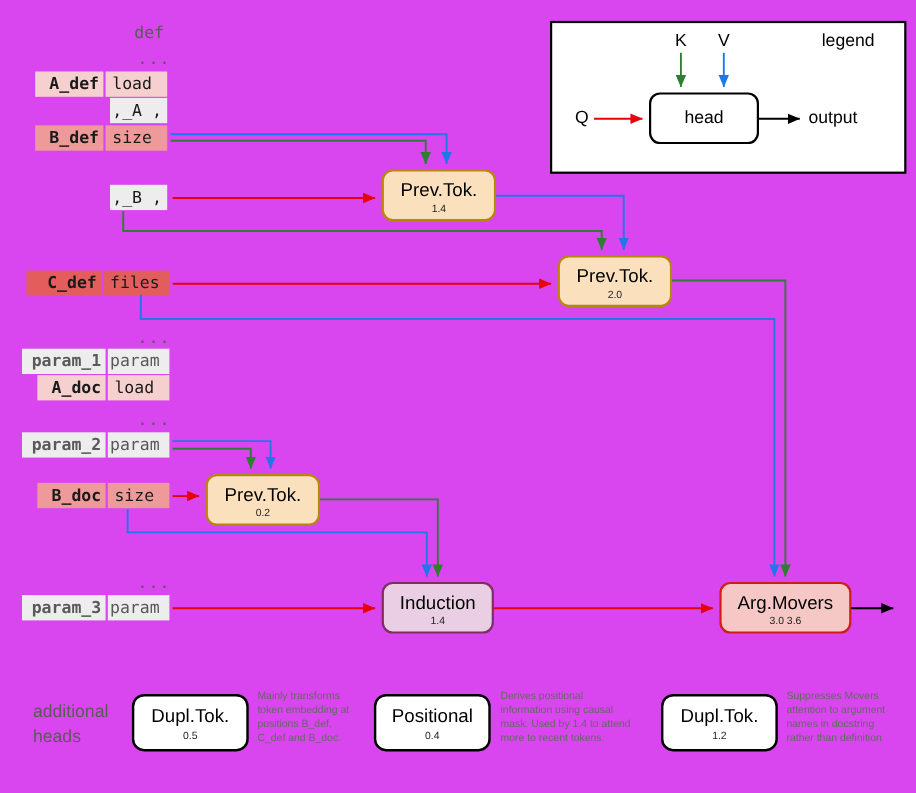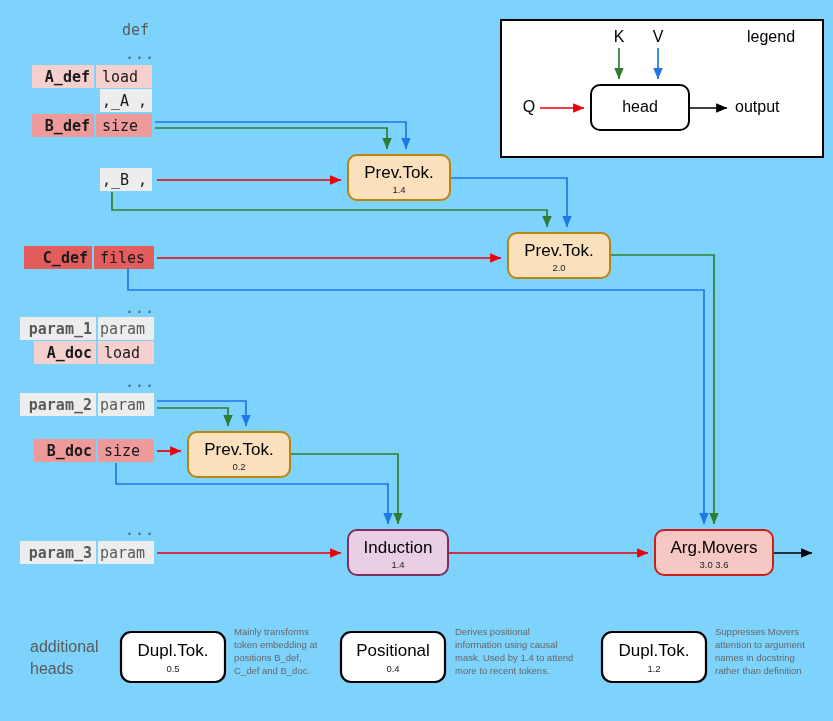--- a/index.html
+++ b/index.html
@@ -8,21 +8,21 @@
     padding: 0;
     background: #ffffff;
   }
   body {
     font-family: "Liberation Sans", sans-serif;
   }
   #canvas {
     position: relative;
     width: 833px;
     height: 721px;
-    background: #7dd3fc;
+    background: #d946ef;
     overflow: hidden;
   }
   svg#diagram {
     position: absolute;
     left: 0;
     top: 0;
     width: 833px;
     height: 721px;
   }
   .tok {

